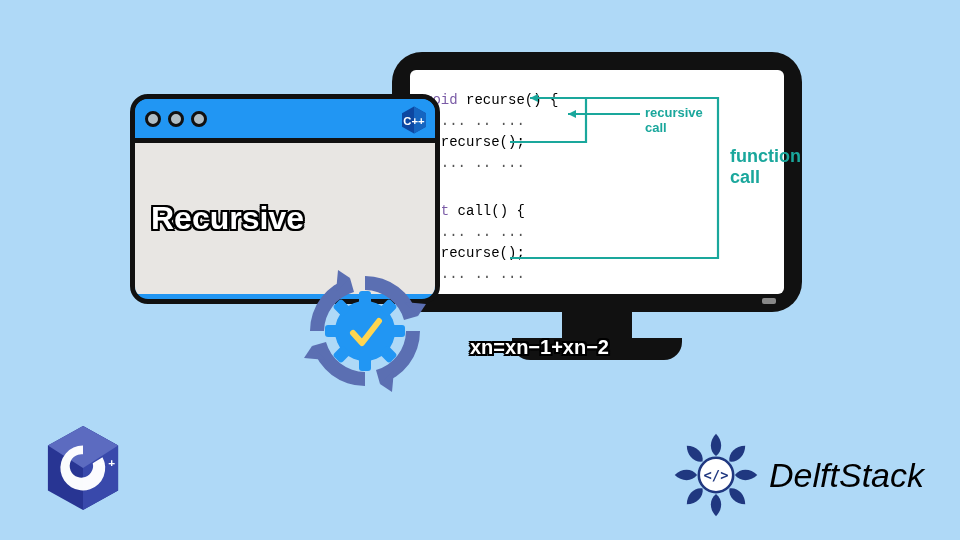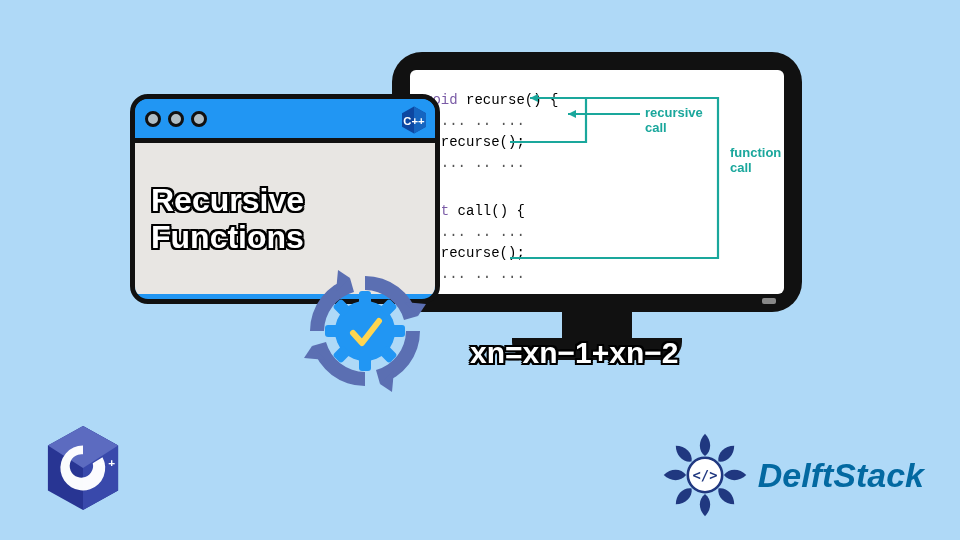--- a/index.html
+++ b/index.html
@@ -70,21 +70,21 @@
     font-size: 13px;
     color: #1aa79c;
     line-height: 1.15;
   }
   .label-fun {
     position: absolute;
     left: 320px;
     top: 76px;
     font-family: Arial, sans-serif;
     font-weight: bold;
-    font-size: 13px;
+    font-size: 18px;
     color: #1aa79c;
     line-height: 1.15;
   }
 
   
   .arrows {
     position: absolute;
     left: 0; top: 0;
     width: 100%; height: 100%;
     pointer-events: none;
@@ -153,21 +153,21 @@
     top: 266px;
     width: 130px; height: 130px;
   }
 
   
   .equation {
     position: absolute;
     left: 470px;
     top: 336px;
     font-family: "Comic Sans MS", "Segoe Script", cursive, sans-serif;
-    font-size: 30px;
+    font-size: 20px;
     font-weight: 600;
     color: #fff;
     text-shadow:
       -2px -2px 0 #000, 2px -2px 0 #000,
       -2px 2px 0 #000, 2px 2px 0 #000,
       -2px 0 0 #000, 2px 0 0 #000,
       0 -2px 0 #000, 0 2px 0 #000;
   }
 
   
@@ -183,23 +183,23 @@
     position: absolute;
     right: 36px;
     bottom: 22px;
     display: flex;
     align-items: center;
     gap: 10px;
   }
   .delft-text {
     font-family: "Segoe UI", Arial, sans-serif;
     font-size: 34px;
-    font-weight: 700;
+    font-weight: 400;
     font-style: italic;
-    color: #0369a1;
+    color: #000000;
   }
   .delft-emblem { width: 86px; height: 86px; }
 
 </style>
 </head>
 <body>
 
 <div class="monitor">
   <div class="monitor-bezel">
     <div class="monitor-screen">
@@ -252,21 +252,20 @@
       <div class="dot"></div>
     </div>
     <svg class="cpp-icon" viewBox="0 0 40 40">
       <polygon points="20,2 36,11 36,29 20,38 4,29 4,11" fill="#0d47a1"></polygon>
       <polygon points="20,2 36,11 36,29 20,38 20,20" fill="#1565c0"></polygon>
       <text x="20" y="26" text-anchor="middle" font-family="Arial" font-weight="bold" font-size="15" fill="#fff">C++</text>
     </svg>
   </div>
   <div class="win-body">
     <div>Recursive</div>
-    <div>Functions</div>
   </div>
 </div>
 
 <svg class="cycle-badge" viewBox="0 0 130 130">
 
   <g fill="#5b6fb2">
     <path d="M65 10 A55 55 0 0 1 118 50 L104 54 A41 41 0 0 0 65 24 Z"></path>
     <polygon points="118,50 126,38 104,36"></polygon>
     <path d="M120 65 A55 55 0 0 1 80 118 L76 104 A41 41 0 0 0 106 65 Z"></path>
     <polygon points="80,118 92,126 94,104"></polygon>

